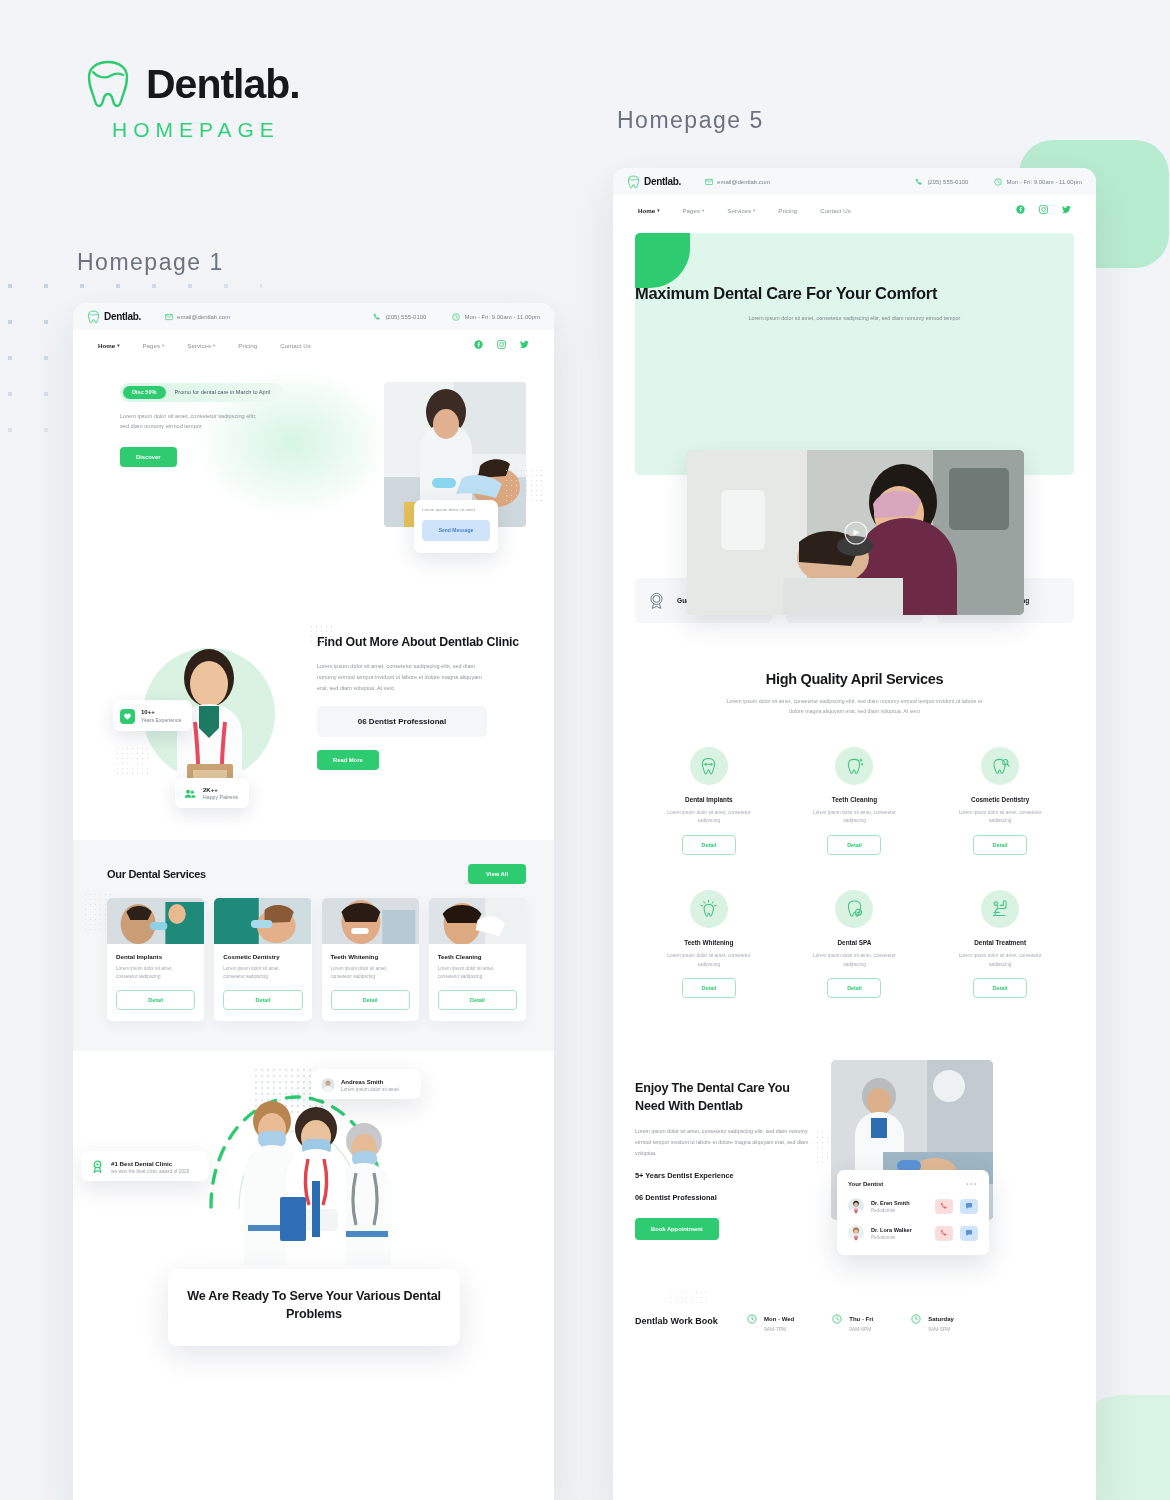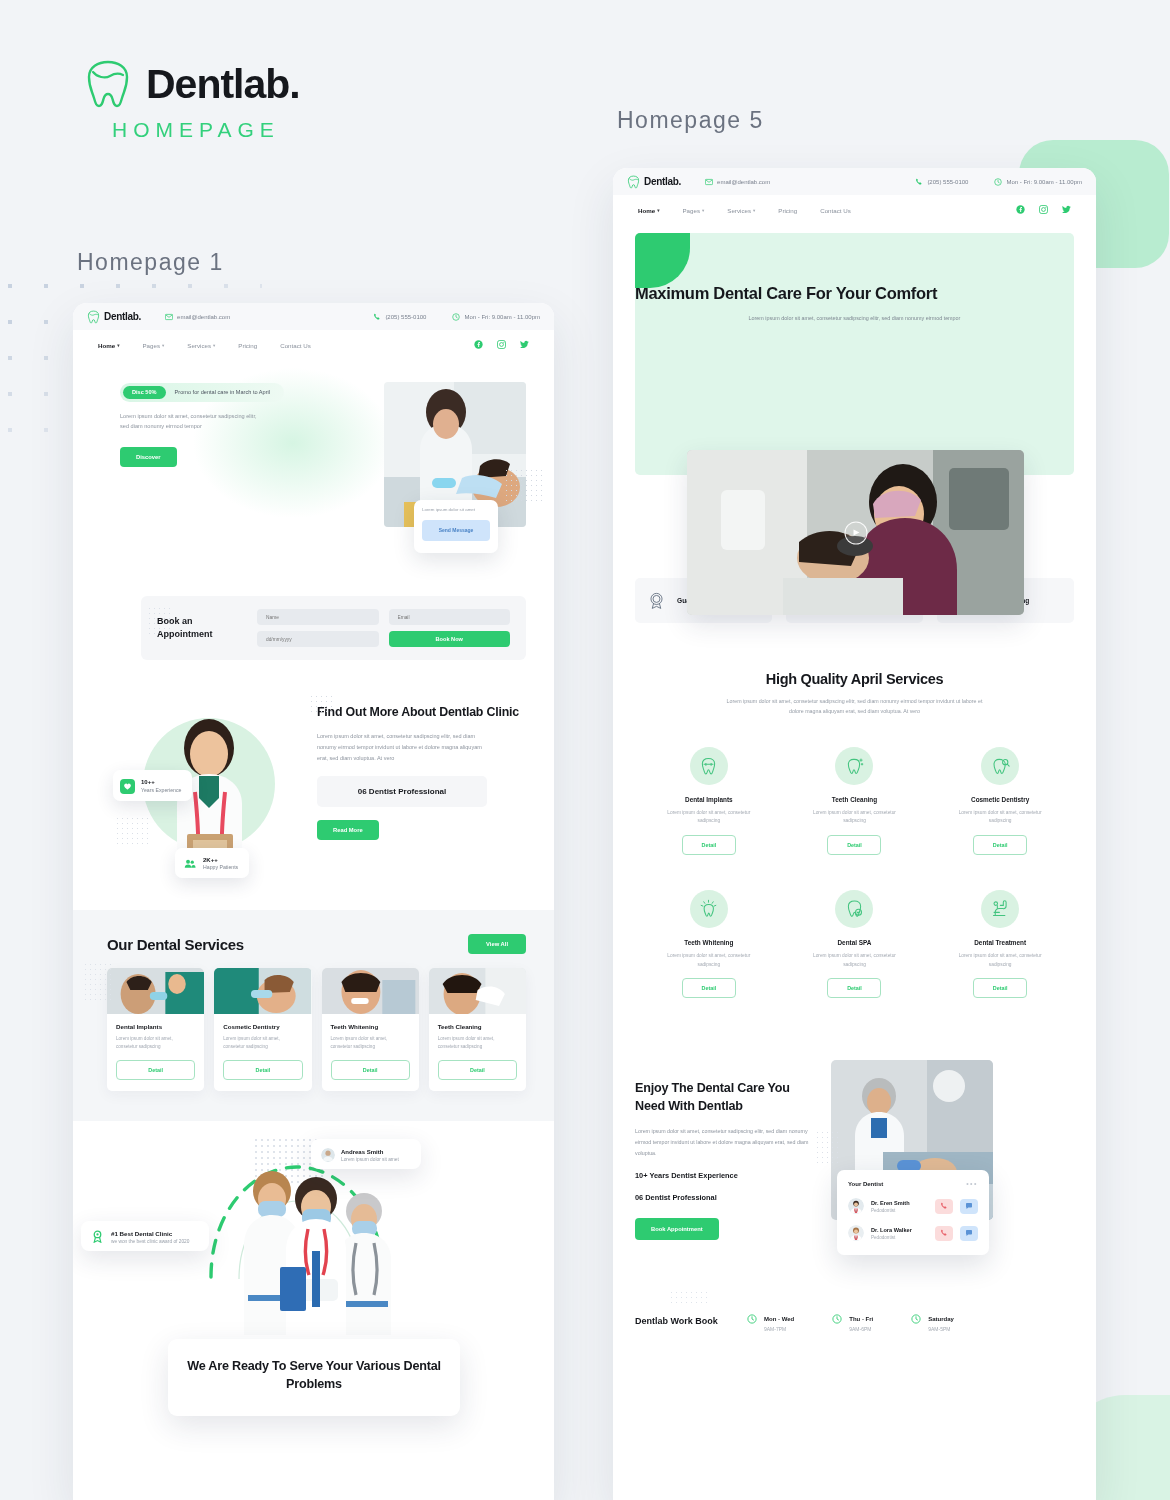--- a/index.html
+++ b/index.html
@@ -142,21 +142,21 @@
                     background-size: 5px 5px; }
   .about-right h2 { font-size: 12.4px; font-weight: 800; color: #16181d; line-height: 1.35; letter-spacing: -.2px; }
   .about-right p { margin-top: 10px; font-size: 5.5px; line-height: 2; color: #8e959f; max-width: 168px; }
   .pro-box { margin-top: 12px; background: #f5f6f8; border-radius: 5px; text-align: center;
              padding: 11px 0; font-size: 8px; font-weight: 800; color: #16181d; width: 170px; }
   .about-right .btn-green { margin-top: 13px; }
 
   
   .services { margin-top: 32px; background: #f4f6f8; padding: 24px 28px 30px 34px; position: relative; }
   .sv-head { display: flex; align-items: center; }
-  .sv-head h2 { font-size: 15px; font-weight: 800; color: #16181d; letter-spacing: -.3px; }
+  .sv-head h2 { font-size: 11px; font-weight: 800; color: #16181d; letter-spacing: -.3px; }
   .sv-head .btn-green { margin-left: auto; padding: 7px 18px; }
   .sv-dots { position: absolute; left: 10px; top: 52px; width: 30px; height: 40px;
              background-image: radial-gradient(#dde2e9 .8px, transparent .9px);
              background-size: 5px 5px; }
   .sv-grid { margin-top: 14px; display: grid; grid-template-columns: repeat(4,1fr); gap: 10px; }
   .sv-card { background: #fff; border-radius: 5px; overflow: hidden; box-shadow: 0 4px 14px rgba(30,45,70,.05); }
   .sv-img { height: 46px; }
   .sv-body { padding: 9px 9px 11px; }
   .sv-body h4 { font-size: 6.2px; font-weight: 700; color: #16181d; }
   .sv-body p { margin-top: 5px; font-size: 4.6px; line-height: 1.75; color: #a2a8b2; }
@@ -385,30 +385,20 @@
       </svg>
     </div>
     <div class="dots-sm"></div>
 
     <div class="hero-card">
       <div class="hc-t">Lorem ipsum dolor sit amet</div>
       <div class="hc-btn">Send Message</div>
     </div>
   </div>
 
-  <div class="booking">
-    <div class="booking-dots"></div>
-    <h3>Book an Appointment</h3>
-    <div class="booking-fields">
-      <input class="fld" placeholder="Name" style="">
-      <input class="fld" placeholder="Email" style="">
-      <input class="fld" placeholder="dd/mm/yyyy" style="">
-      <button class="fld-book">Book Now</button>
-    </div>
-  </div>
 
   <div class="about">
     <div class="about-left">
       <div class="about-circle"></div>
       <div class="about-dots"></div>
       <div class="about-doc">
         <svg class="ph" viewBox="0 0 125 172" preserveAspectRatio="none">
           <ellipse cx="62" cy="42" rx="25" ry="29" fill="#2e2019"></ellipse>
           <ellipse cx="62" cy="48" rx="19" ry="23" fill="#edc39d"></ellipse>
           <path d="M30 98c0-18 14-30 32-30s33 12 33 30v74H30Z" fill="#fbfcfc"></path>
@@ -797,21 +787,21 @@
         <button class="btn-outline">Detail</button>
       </div>
 
     </div>
   </div>
 
   <div class="enjoy">
     <div class="enjoy-left">
       <h2>Enjoy The Dental Care You Need With Dentlab</h2>
       <p>Lorem ipsum dolor sit amet, consetetur sadipscing elitr, sed diam nonumy eirmod tempor invidunt ut labore et dolore magna aliquyam erat, sed diam voluptua.</p>
-      <div class="stat">10+ Years Dentist Experience</div>
+      <div class="stat">5+ Years Dentist Experience</div>
       <div class="stat">06 Dentist Professional</div>
       <button class="btn-green">Book Appointment</button>
     </div>
     <div class="enjoy-right">
       <div class="enjoy-img">
         <svg class="ph" viewBox="0 0 162 160" preserveAspectRatio="none">
           <rect width="162" height="160" fill="#d8dde0"></rect>
           <rect x="96" y="0" width="66" height="92" fill="#c3cbd0"></rect>
           <circle cx="118" cy="26" r="16" fill="#eef1f2"></circle>
           <ellipse cx="48" cy="36" rx="17" ry="18" fill="#b9bcbd"></ellipse>

